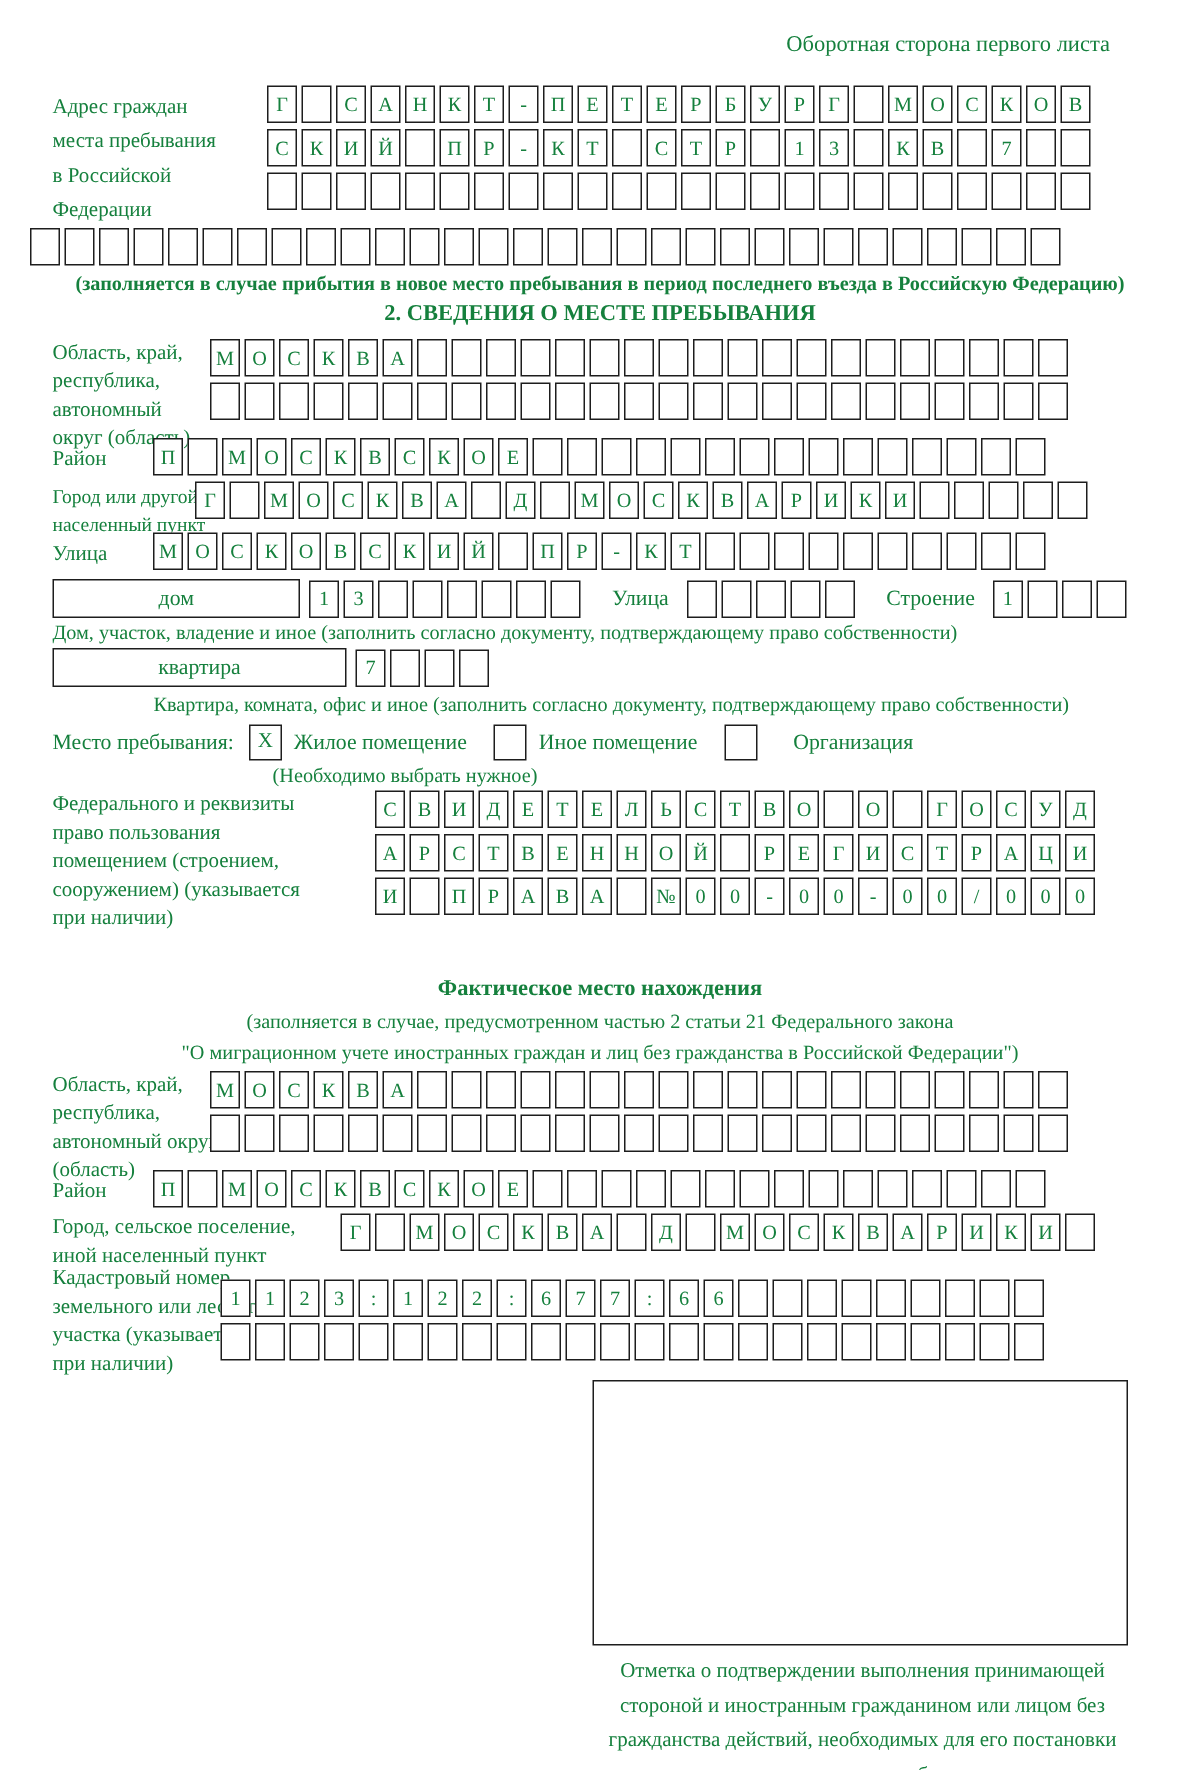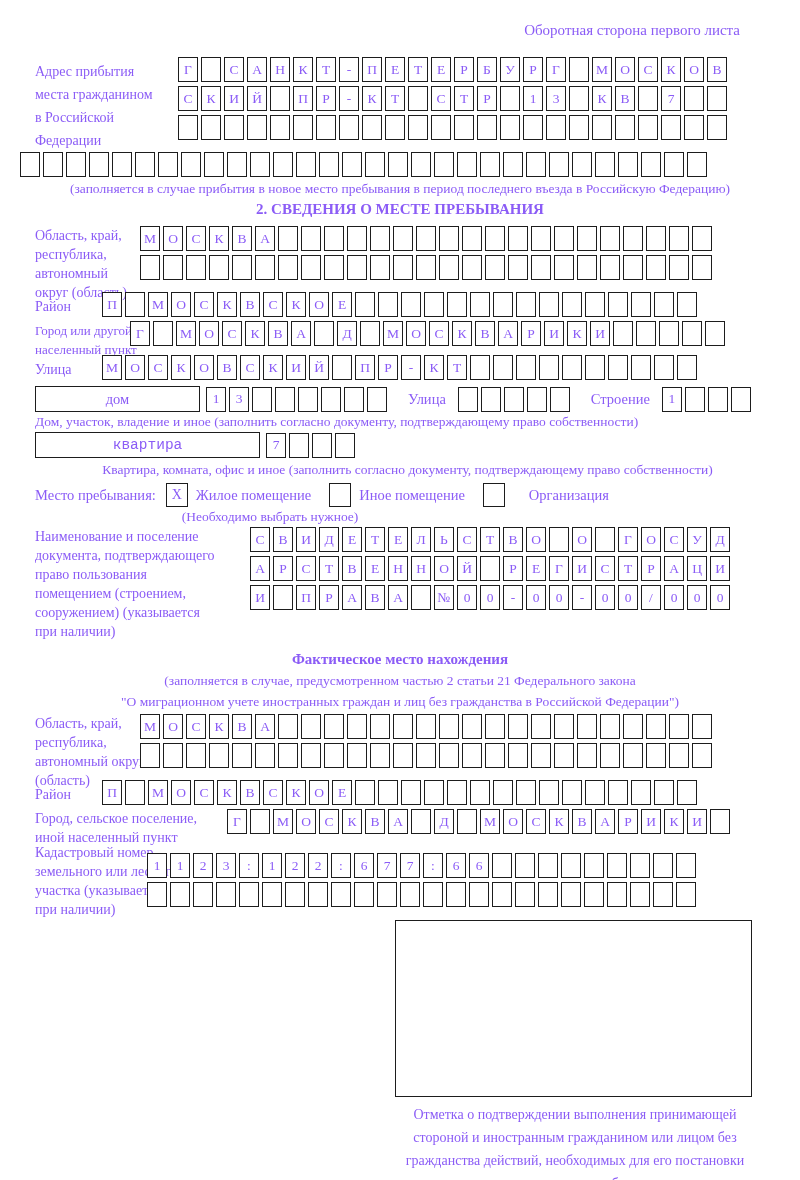--- a/index.html
+++ b/index.html
@@ -1,18 +1,18 @@
 <!DOCTYPE html>
 <html><head>
 <meta charset="utf-8">
 <style>
   html,body{margin:0;padding:0;background:#fff;}
   .page{
     position:relative;width:800px;height:1180px;box-sizing:border-box;
-    padding:14px 20px 0 20px;background:#fff;color:#8b5cf6;
+    padding:14px 20px 0 20px;background:#fff;color:#15803d;
     font-family:"Liberation Serif","DejaVu Serif",serif;overflow:hidden;
   }
   .title{ text-align:right;padding-right:40px;font-size:15px;margin-top:8px; }
   .frow{ display:flex;align-items:flex-start; }
   .label{ font-size:14px;line-height:19px;white-space:nowrap; }
   .label div{white-space:nowrap;}
   .prev-label{ margin-left:15px;width:143px;line-height:23px;padding-top:3px; }
   .lab-oblast{ margin-left:15px;width:105px; }
   .lab-rayon{ margin-left:15px;width:67px;padding-top:5px; }
   .lab-gorod2{ margin-left:15px;width:95px;font-size:13px; }
@@ -20,30 +20,30 @@
   .lab-doc{ margin-left:15px;width:215px; }
   .lab-gorod3{ margin-left:15px;width:192px; }
   .lab-kadastr{ margin-left:15px;width:112px; }
   .cellrow{ display:flex;margin-bottom:4px; }
   .cell{
     width:20px;height:25px;box-sizing:border-box;border:1.5px solid #1d1d1d;
     margin-right:3px;display:flex;align-items:center;justify-content:center;
     font-size:13.5px;background:#fff;flex:0 0 auto;
   }
   .note{ font-size:13.5px; }
-  .center{ text-align:center; }
+  .center{ text-align:center;font-weight:bold; }
   .sec-header{ text-align:center;font-weight:bold;font-size:15px;margin:4px 0 8px 0; }
   .blk{ overflow:visible; }
   .h66{ height:66px; } .h34{ height:34px; } .h70{ height:70px; } .h120{ height:120px; }
   .domrow{ display:flex;align-items:center;margin-left:15px;margin-top:2px; }
   .wbox{
     box-sizing:border-box;border:1.5px solid #1d1d1d;height:26px;
     display:flex;align-items:center;justify-content:center;font-size:14.5px;flex:0 0 auto;
   }
-  .dombox{ width:165px; } .kvbox{ width:225px;font-family:Liberation Mono, monospace; }
+  .dombox{ width:165px; } .kvbox{ width:196px; }
   .inlcells{ display:flex;margin-left:6px; }
   .inllab{ font-size:14.5px;margin:0 6px 0 18px;white-space:nowrap; }
   .checkrow{ display:flex;align-items:center;margin-left:15px;margin-top:5px;font-size:14.5px; }
   .checkbox{
     width:22px;height:24px;box-sizing:border-box;border:1.5px solid #1d1d1d;
     display:flex;align-items:center;justify-content:center;font-size:14px;flex:0 0 auto;
   }
   .choosenote{ margin-left:130px;width:240px;text-align:center;font-size:13.5px;margin-top:2px; }
   .subnote{ text-align:center;font-size:13.5px;line-height:21px; }
   .stampbox{
@@ -55,22 +55,22 @@
 </style>
 </head>
 <body>
 
 <div class="page">
 
   <div class="title">Оборотная сторона первого листа</div>
 
   <div class="frow mt18">
     <div class="label prev-label">
-      <div>Адрес прибытия</div>
-      <div>места гражданином</div>
+      <div>Адрес граждан</div>
+      <div>места пребывания</div>
       <div>в Российской</div>
       <div>Федерации</div>
     </div>
     <div>
       <div class="cellrow">
           <span class="cell">Г</span>
           <span class="cell"></span>
           <span class="cell">С</span>
           <span class="cell">А</span>
           <span class="cell">Н</span>
@@ -395,22 +395,21 @@
     <span style="margin-left:8px;">Жилое помещение</span>
     <span class="checkbox" style="margin-left:18px;"></span>
     <span style="margin-left:8px;">Иное помещение</span>
     <span class="checkbox" style="margin-left:18px;"></span>
     <span style="margin-left:24px;">Организация</span>
   </div>
   <div class="choosenote">(Необходимо выбрать нужное)</div>
 
   <div class="frow blk h120 mt2">
     <div class="label lab-doc">
-      <div>Наименование и поселение</div>
-      <div>документа, подтверждающего</div>
+      <div>Федерального и реквизиты</div>
       <div>право пользования</div>
       <div>помещением (строением,</div>
       <div>сооружением) (указывается</div>
       <div>при наличии)</div>
     </div>
     <div>
       <div class="cellrow">
           <span class="cell">С</span>
           <span class="cell">В</span>
           <span class="cell">И</span>

